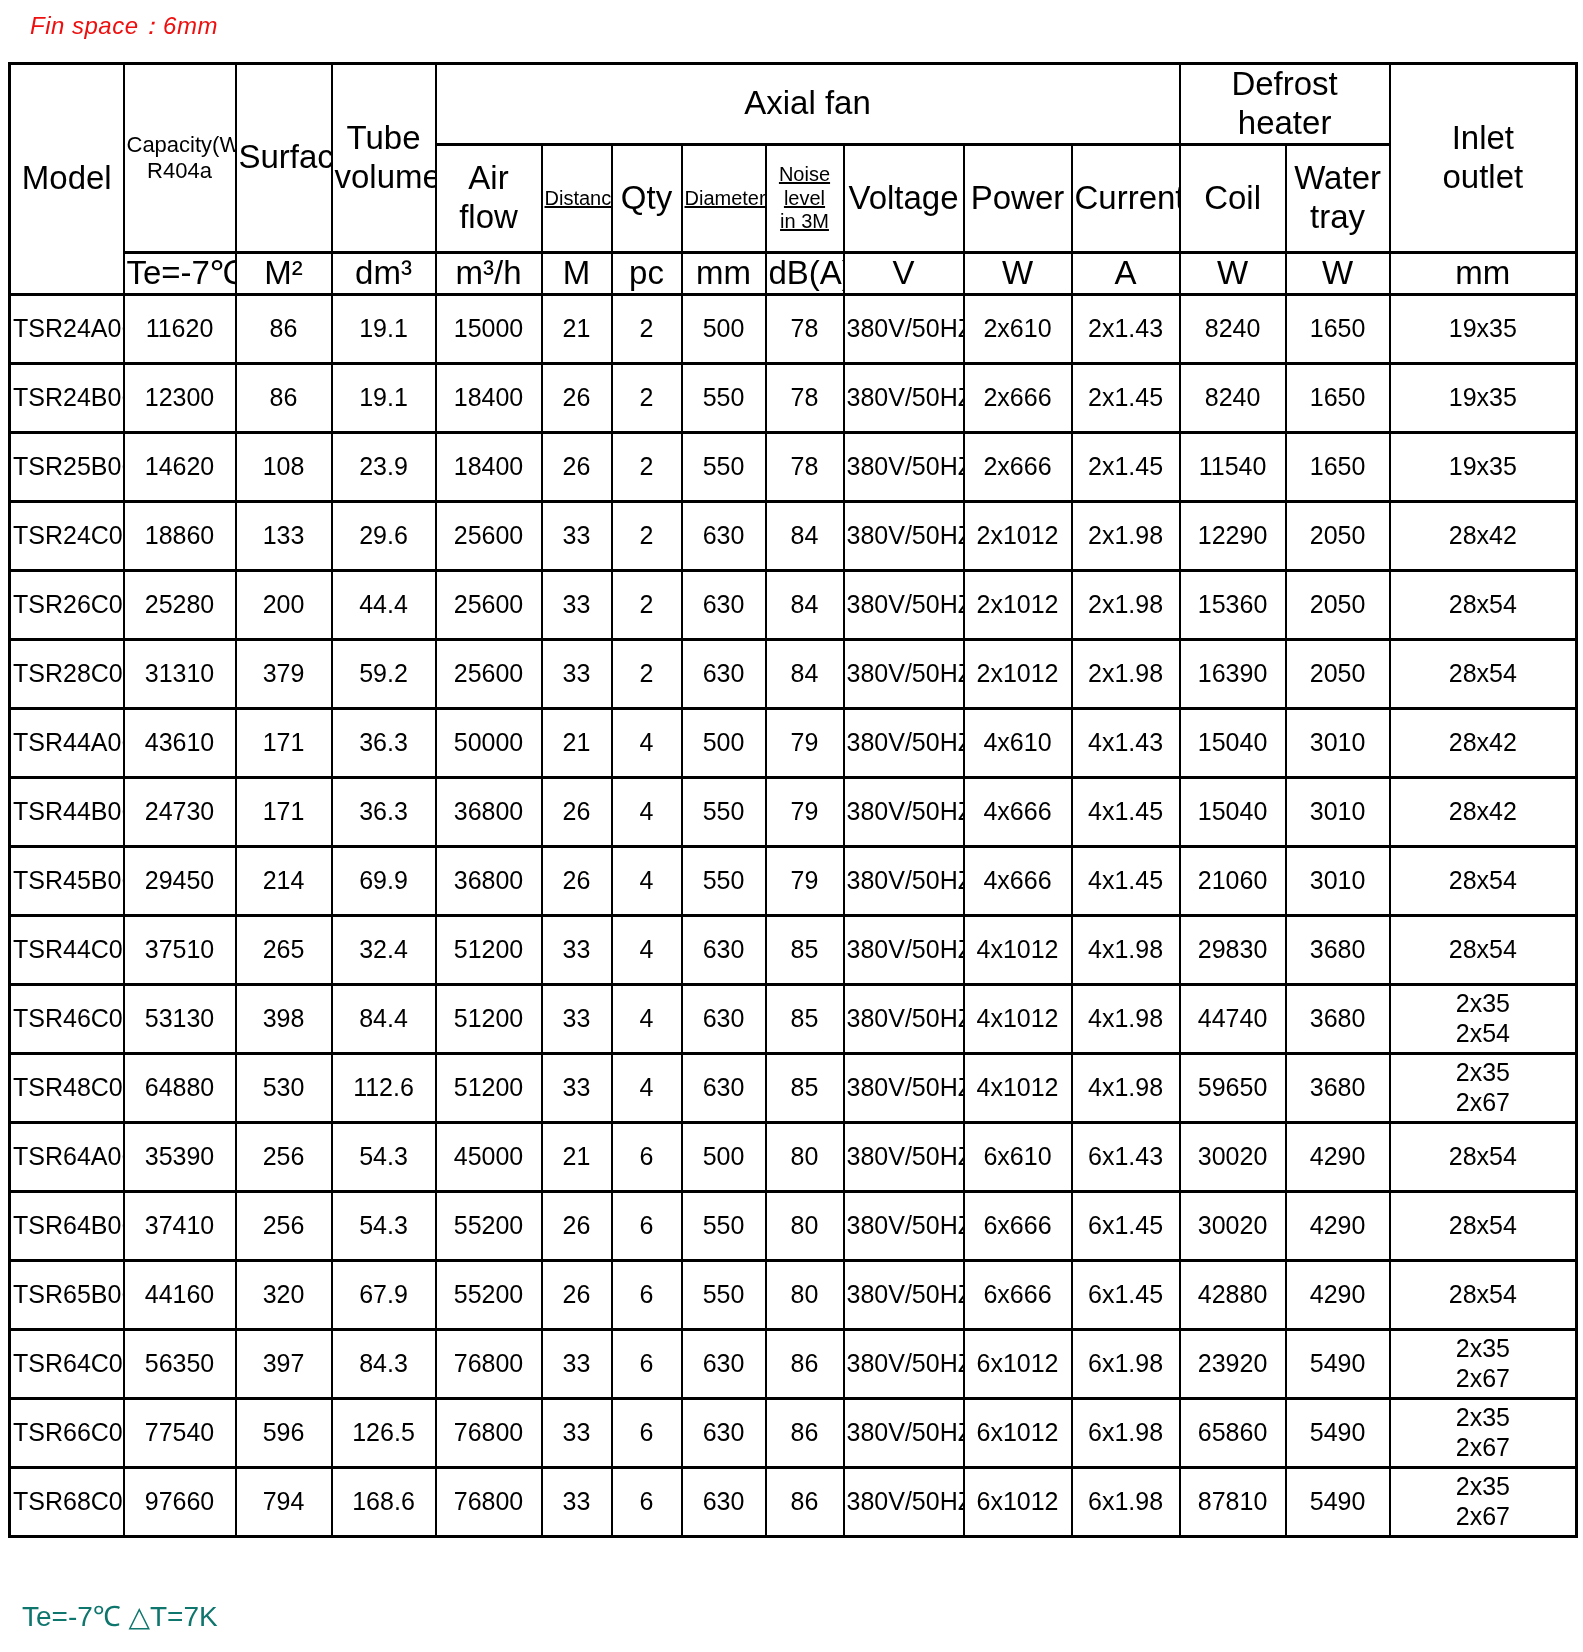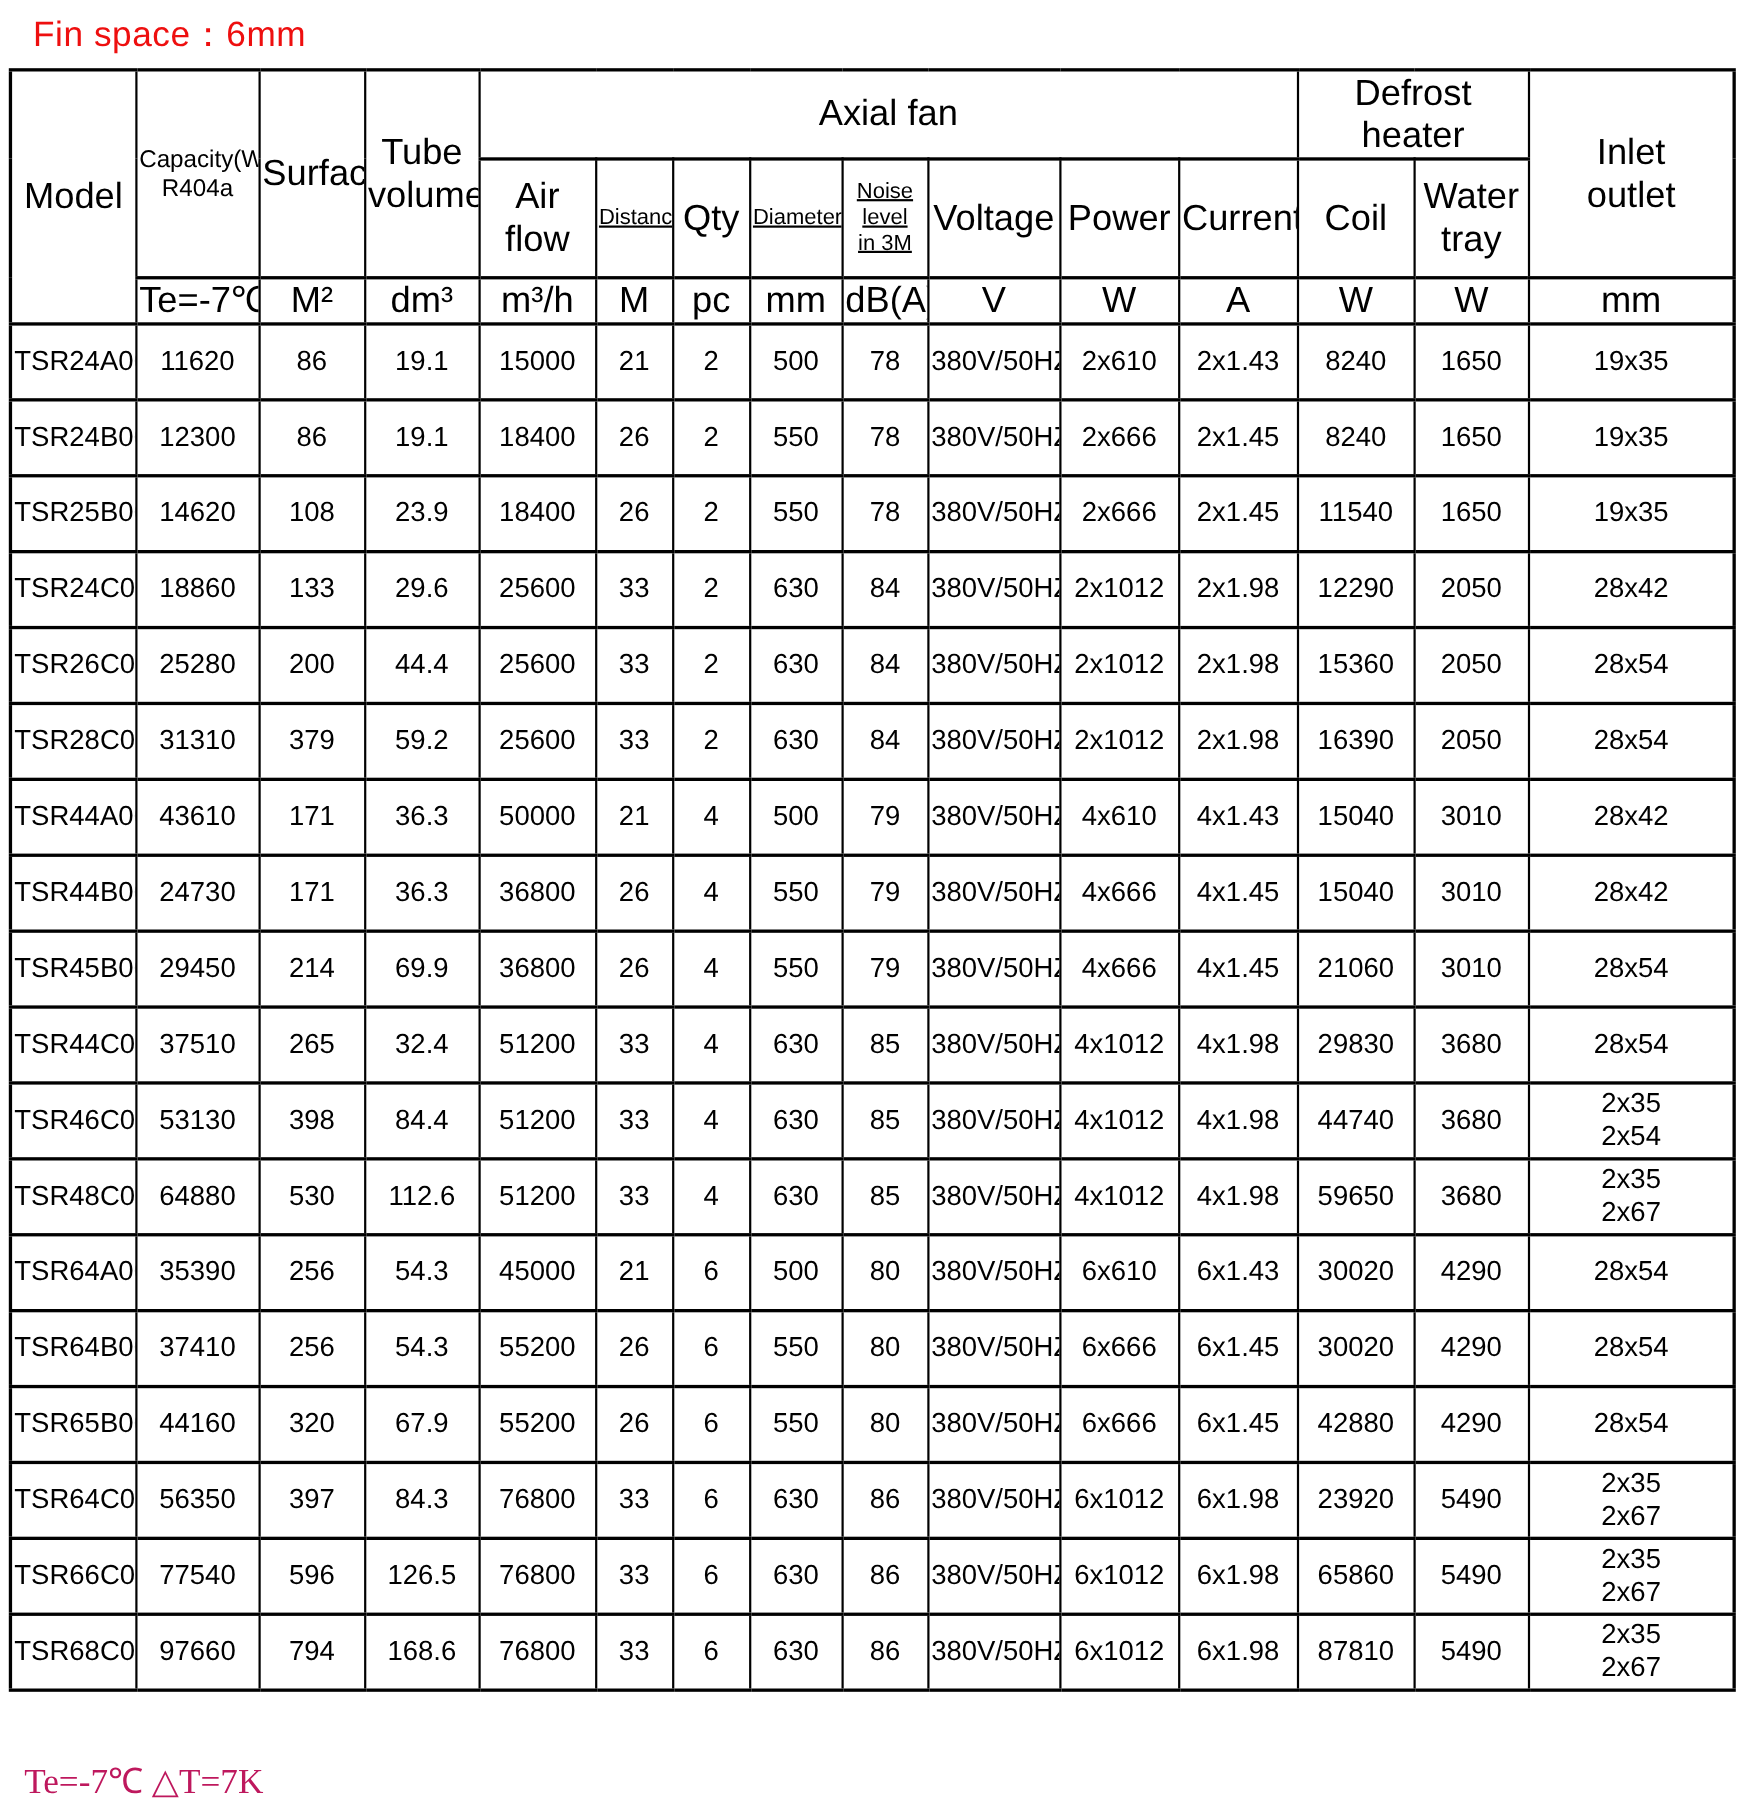--- a/index.html
+++ b/index.html
@@ -2,21 +2,21 @@
 <html><head>
 <meta charset="utf-8">
 <style>
   html,body { margin:0; padding:0; }
   body {
     width:1583px; height:1652px; background:#ffffff; position:relative;
     font-family:"Liberation Sans", sans-serif; color:#000;
   }
   .title {
     position:absolute; left:30px; top:10px;
-    font-size:32px; color:#ee0f0f; letter-spacing:0.5px;
+    font-size:24px; color:#ee0f0f; letter-spacing:0.5px;font-style:italic;
   }
   table.spec {
     position:absolute; left:8px; top:62px;
     width:1567px; table-layout:fixed; border-collapse:collapse;
     border:3px solid #000;
   }
   th, td {
     border-left:2px solid #000; border-right:2px solid #000;
     border-top:3px solid #000; border-bottom:3px solid #000;
     text-align:center; vertical-align:middle;
@@ -27,21 +27,21 @@
   thead th { font-size:33px; }
   thead tr.group-row { height:41px; }
   thead tr.label-row { height:108px; }
   thead tr.units-row { height:42px; }
   tbody tr { height:69px; }
   td { font-size:25px; }
   th.cap { font-size:22px; }
   th.sm  { font-size:20px;text-decoration:underline; }
   .footnote {
     position:absolute; left:22px; top:1596px;
-    font-size:32px; color:#be185d;font-family:Liberation Serif, serif;
+    font-size:28px; color:#0f766e;
   }
 </style>
 </head>
 <body>
 
 <div class="title">Fin space：6mm</div>
 
 <table class="spec">
   <colgroup>
     <col style="width:114px">

